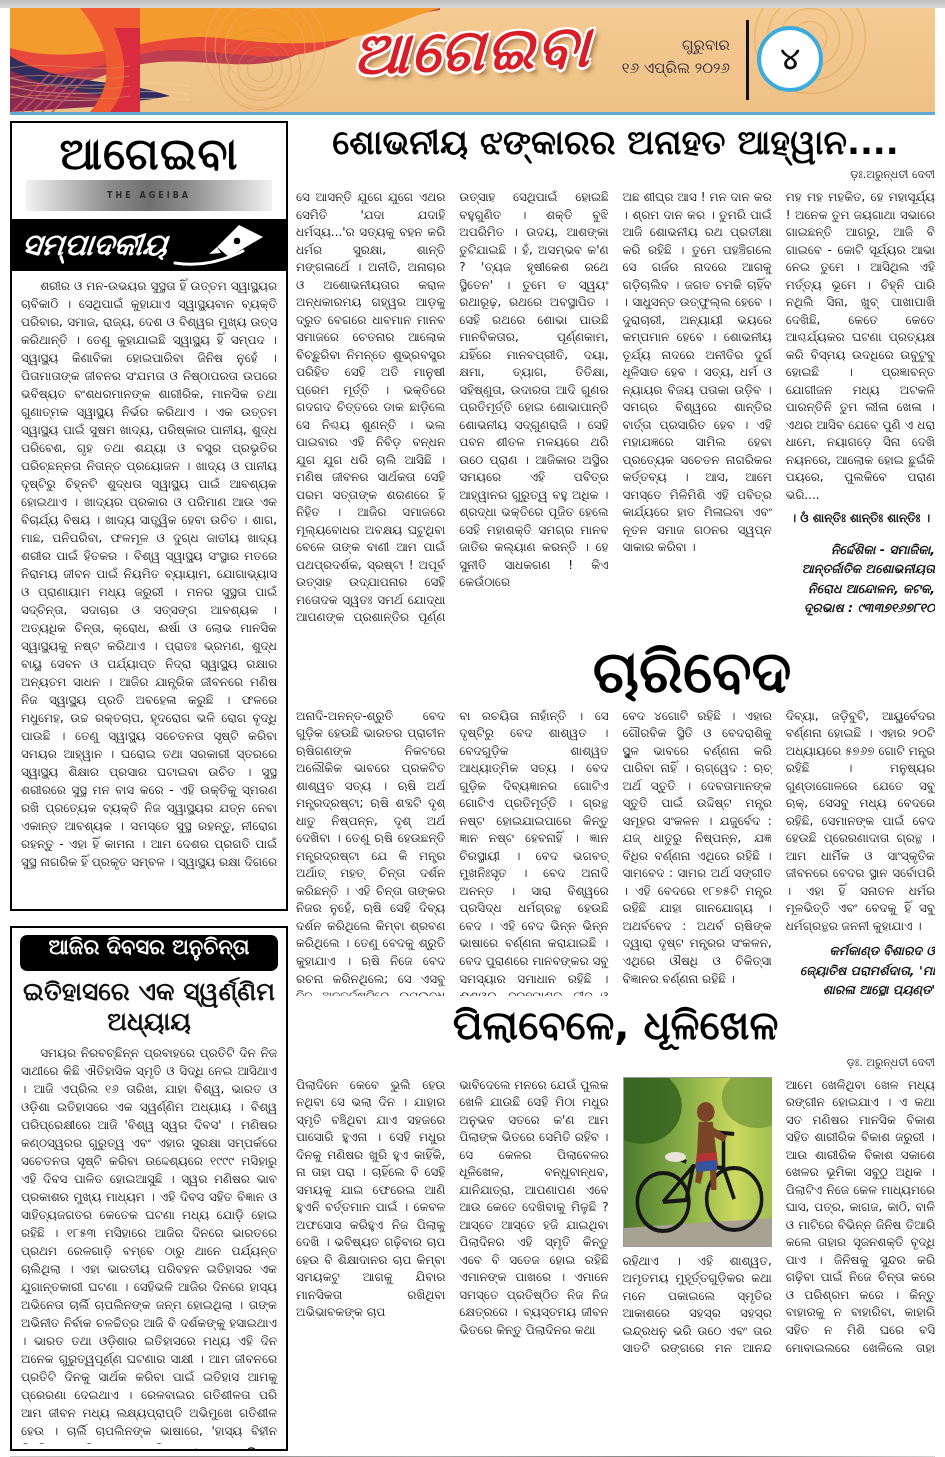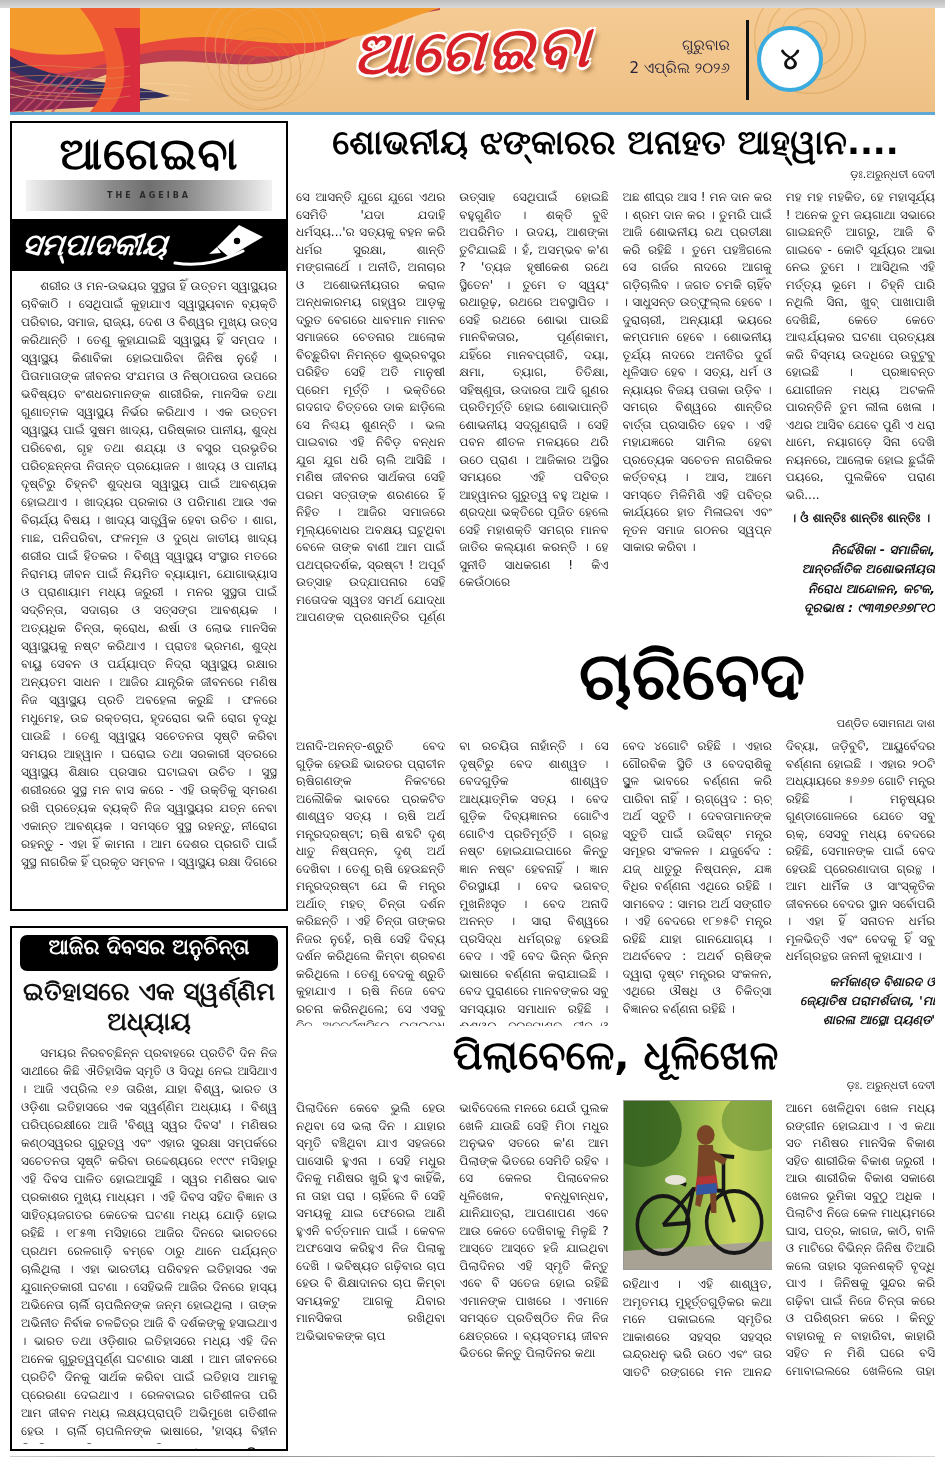--- a/index.html
+++ b/index.html
@@ -42,22 +42,22 @@
   .box-body{font-size:12px;line-height:1.5;text-align:justify;padding:0 9px;text-indent:1.6em;overflow:hidden;}
   .box1 .box-body{height:595px;}
   .box2 .box-body{height:400px;text-indent:1.6em;}
   .thought-strip{background:#000;color:#fff;border-radius:7px;margin:7px 8px 6px 8px;height:36px;
      display:flex;justify-content:center;font-size:21px;font-weight:bold;}
   .box-author{font-weight:bold;text-align:right;font-size:13px;padding:2px 10px 0 0;}
 
   
   .art-headline{font-weight:900;text-align:center;line-height:1.15;color:#000;}
   .h1-size{font-size:34px;margin:2px 0 6px 0;}
-  .h2-size{font-size:66px;margin:10px 0 2px 0;padding-left:24%;}
-  .h3-size{font-size:40px;margin:6px 0 1px 0;}
+  .h2-size{font-size:58px;margin:10px 0 2px 0;padding-left:24%;}
+  .h3-size{font-size:40px;margin:6px 0 8px 0;}
   .byline{font-weight:normal;text-align:right;font-size:11px;margin-bottom:8px;}
   .byline-right{padding-left:24%;}
   .cols{display:flex;gap:14px;}
   .col{flex:1;min-width:0;font-size:12px;line-height:1.46;text-align:justify;overflow:hidden;}
   .a1 .col{height:440px;}
   .a2 .col{height:288px;}
   .a3 .col{height:278px;}
   .closing{text-align:center;font-weight:bold;margin:6px 0 12px 0;}
   .contact{font-weight:bold;font-style:italic;text-align:right;font-size:12.5px;line-height:1.55;margin-top:6px;}
   .photo{width:100%;height:168px;border:1px solid #999;margin-bottom:6px;display:block;}
@@ -123,21 +123,21 @@
           <path d="M0,80 C40,72 80,86 120,78"></path>
             <path d="M0,90 C40,82 80,96 120,88"></path>
         </g>
       </svg>
 
       <div class="masthead">
         <span class="title">ଆଗେଇବା</span>
       </div>
       <div class="dateblock">
         <div>ଗୁରୁବାର</div>
-        <div>2 ଏପ୍ରିଲ ୨୦୨୬</div>
+        <div>୧୬ ଏପ୍ରିଲ ୨୦୨୬</div>
       </div>
       <div class="date-divider"></div>
       <div class="page-circle">
         <span>୪</span>
       </div>
     </div>
     <div class="blue-line"></div>
 
     <div class="content">
 
@@ -179,21 +179,20 @@
             <div class="col">
               <span>ମହ ମହ ମହକିତ, ହେ ମହାସୂର୍ଯ୍ୟ ! ଅନେକ ତୁମ ଜୟଗାଥା ସଭାରେ ଗାଇଛନ୍ତି ଆଗରୁ, ଆଜି ବି ଗାଇବେ - କୋଟି ସୂର୍ଯ୍ୟର ଆଭା ନେଇ ତୁମେ । ଆସିଥିଲ ଏହି ମର୍ତ୍ତ୍ୟ ଭୂମେ । ଚିହ୍ନି ପାରି ନଥିଲି ସିନା, ଖୁବ୍ ପାଖାପାଖି ଦେଖିଛି, କେତେ କେତେ ଆଶ୍ଚର୍ଯ୍ୟକର ଘଟଣା ପ୍ରତ୍ୟକ୍ଷ କରି ବିସ୍ମୟ ଉଦଧିରେ ଉବୁଟୁବୁ ହୋଇଛି । ପ୍ରଜ୍ଞାବନ୍ତ ଯୋଗୀଜନ ମଧ୍ୟ ଅଟକଳି ପାରନ୍ତିନି ତୁମ ଲୀଳା ଖେଳା । ଏଥର ଆସିବ ଯେବେ ପୁଣି ଏ ଧରା ଧାମେ, ନୟାଗଡ଼େ ସିନା ଦେଖି ନୟନରେ, ଆଲୋକ ହୋଇ ଛୁଇଁକି ପୟରେ, ପୁଲକିବେ ପରାଣ ଭରି....</span>
               <div class="closing">। ଓଁ ଶାନ୍ତିଃ ଶାନ୍ତିଃ ଶାନ୍ତିଃ ।</div>
               <div class="contact">ନିର୍ଦ୍ଦେଶିକା - ସମାଜିକା, ଆନ୍ତର୍ଜାତିକ ଅଶୋଭନୀୟତା ନିରୋଧ ଆନ୍ଦୋଳନ, କଟକ, ଦୂରଭାଷ : ୯୩୩୭୧୬୭୮୧୦</div>
             </div>
           </div>
         </div>
 
         <div class="article a2">
           <div class="art-headline h2-size">ଚାରିବେଦ</div>
-          <div class="byline byline-right">ପଣ୍ଡିତ ସୋମନାଥ ଦାଶ</div>
           <div class="cols">
             <div class="col">ଅନାଦି-ଅନନ୍ତ-ଶ୍ରୁତି ବେଦ ଗୁଡ଼ିକ ହେଉଛି ଭାରତର ପ୍ରାଚୀନ ଋଷିଗଣଙ୍କ ନିକଟରେ ଅଲୌକିକ ଭାବରେ ପ୍ରକଟିତ ଶାଶ୍ୱତ ସତ୍ୟ । ଋଷି ଅର୍ଥ ମନ୍ତ୍ରଦ୍ରଷ୍ଟା; ଋଷି ଶବ୍ଦଟି ଦୃଶ୍ ଧାତୁ ନିଷ୍ପନ୍ନ, ଦୃଶ୍ ଅର୍ଥ ଦେଖିବା । ତେଣୁ ଋଷି ହେଉଛନ୍ତି ମନ୍ତ୍ରଦ୍ରଷ୍ଟା ଯେ କି ମନ୍ତ୍ର ଅର୍ଥାତ୍ ମହତ୍ ଚିନ୍ତା ଦର୍ଶନ କରିଛନ୍ତି । ଏହି ଚିନ୍ତା ତାଙ୍କର ନିଜର ନୁହେଁ, ଋଷି ସେହି ଦିବ୍ୟ ଦର୍ଶନ କରିଥିଲେ କିମ୍ବା ଶ୍ରବଣ କରିଥିଲେ । ତେଣୁ ବେଦକୁ ଶ୍ରୁତି କୁହାଯାଏ । ଋଷି ନିଜେ ବେଦ ରଚନା କରିନଥିଲେ; ସେ ଏସବୁ ନିଜ ଅନ୍ତର୍ଦୃଷ୍ଟିରେ ଉପଲବ୍ଧି କରିଥିଲେ ।</div>
             <div class="col">ବା ରଚୟିତା ନାହାଁନ୍ତି । ସେ ଦୃଷ୍ଟିରୁ ବେଦ ଶାଶ୍ୱତ । ବେଦଗୁଡ଼ିକ ଶାଶ୍ୱତ ଆଧ୍ୟାତ୍ମିକ ସତ୍ୟ । ବେଦ ଗୁଡ଼ିକ ଦିବ୍ୟଜ୍ଞାନର ଗୋଟିଏ ଗୋଟିଏ ପ୍ରତିମୂର୍ତ୍ତି । ଗ୍ରନ୍ଥ ନଷ୍ଟ ହୋଇଯାଇପାରେ କିନ୍ତୁ ଜ୍ଞାନ ନଷ୍ଟ ହେବନାହିଁ । ଜ୍ଞାନ ଚିରସ୍ଥାୟୀ । ବେଦ ଭଗବତ୍ ମୁଖନିଃସୃତ । ବେଦ ଅନାଦି ଅନନ୍ତ । ସାରା ବିଶ୍ୱରେ ପ୍ରସିଦ୍ଧ ଧର୍ମଗ୍ରନ୍ଥ ହେଉଛି ବେଦ । ଏହି ବେଦ ଭିନ୍ନ ଭିନ୍ନ ଭାଷାରେ ବର୍ଣ୍ଣନା କରାଯାଇଛି । ବେଦ ପୁରାଣରେ ମାନବଙ୍କର ସବୁ ସମସ୍ୟାର ସମାଧାନ ରହିଛି । ଈଶ୍ୱର, ବ୍ରହ୍ମାଣ୍ଡ, ଜୀବ ଓ ଜଗତ ସମ୍ପର୍କରେ ଗଭୀର ତତ୍ତ୍ୱ ଏଥିରେ ନିହିତ ଅଛି ।</div>
             <div class="col">ବେଦ ୪ଗୋଟି ରହିଛି । ଏହାର ଗୌରବିକ ସ୍ଥିତି ଓ ବେଦରାଶିକୁ ସ୍ଥୁଳ ଭାବରେ ବର୍ଣ୍ଣନା କରି ପାରିବା ନାହିଁ । ଋଗ୍ୱେଦ : ଋଚ୍ ଅର୍ଥ ସ୍ତୁତି । ଦେବତାମାନଙ୍କ ସ୍ତୁତି ପାଇଁ ଉଦ୍ଦିଷ୍ଟ ମନ୍ତ୍ର ସମୂହର ସଂକଳନ । ଯଜୁର୍ବେଦ : ଯଜ୍ ଧାତୁରୁ ନିଷ୍ପନ୍ନ, ଯଜ୍ଞ ବିଧିର ବର୍ଣ୍ଣନା ଏଥିରେ ରହିଛି । ସାମବେଦ : ସାମର ଅର୍ଥ ସଙ୍ଗୀତ । ଏହି ବେଦରେ ୧୮୭୫ଟି ମନ୍ତ୍ର ରହିଛି ଯାହା ଗାନଯୋଗ୍ୟ । ଅଥର୍ବବେଦ : ଅଥର୍ବ ଋଷିଙ୍କ ଦ୍ୱାରା ଦୃଷ୍ଟ ମନ୍ତ୍ରର ସଂକଳନ, ଏଥିରେ ଔଷଧି ଓ ଚିକିତ୍ସା ବିଜ୍ଞାନର ବର୍ଣ୍ଣନା ରହିଛି ।</div>
             <div class="col">
               <span>ଦିବ୍ୟା, ଜଡ଼ିବୁଟି, ଆୟୁର୍ବେଦର ବର୍ଣ୍ଣନା ହୋଇଛି । ଏହାର ୨୦ଟି ଅଧ୍ୟାୟରେ ୫୭୬୭ ଗୋଟି ମନ୍ତ୍ର ରହିଛି । ମନୁଷ୍ୟର ଗୁଣ୍ଡାଗୋଳରେ ଯେତେ ସବୁ ଋକ୍, ସେସବୁ ମଧ୍ୟ ବେଦରେ ରହିଛି, ସେମାନଙ୍କ ପାଇଁ ବେଦ ହେଉଛି ପ୍ରେରଣାଦାତା ଗ୍ରନ୍ଥ । ଆମ ଧାର୍ମିକ ଓ ସାଂସ୍କୃତିକ ଜୀବନରେ ବେଦର ସ୍ଥାନ ସର୍ବୋପରି । ଏହା ହିଁ ସନାତନ ଧର୍ମର ମୂଳଭିତ୍ତି ଏବଂ ବେଦକୁ ହିଁ ସବୁ ଧର୍ମଗ୍ରନ୍ଥର ଜନନୀ କୁହାଯାଏ ।</span>
               <div class="contact">କର୍ମକାଣ୍ଡ ବିଶାରଦ ଓ ଜ୍ୟୋତିଷ ପରାମର୍ଶଦାତା, 'ମା ଶାରଳା ଆସ୍ଥୋ ପ୍ୟଣ୍ଡ' ସେକ୍ଟର-୬, ସିଡିଏ, କଟକ, ଦୂରଭାଷ : ୬୦୦୮୦୦୦୮୯୮</div>
             </div>
           </div>
         </div>

